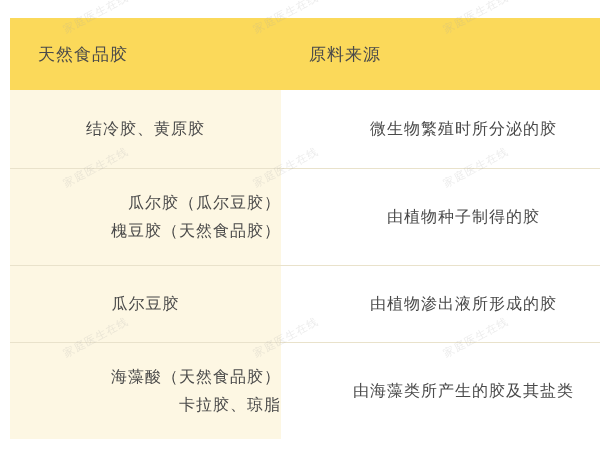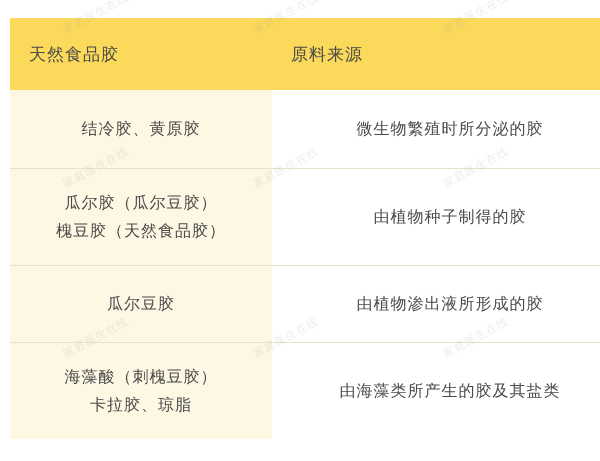--- a/index.html
+++ b/index.html
@@ -29,21 +29,21 @@
     table-layout: fixed;
   }
   .table tr {
     vertical-align: middle;
   }
   .head-cell {
     background: #fbd95a;
     color: #4a4a4a;
     font-size: 17px;
     height: 72px;
-    padding: 0 0 0 19px;
+    padding: 0 0 0 28px;
     text-align: left;
     font-weight: normal;
     letter-spacing: 1px;
     border: none;
   }
   .head-cell.left { width: 243px; }
   .head-cell.right { width: 337px; }
 
   .row-cell {
     font-size: 16px;
@@ -74,21 +74,21 @@
     line-height: 0;
     font-size: 0;
   }
   .divider-row .c-left { background: #fdf7e3; }
   .divider-row .c-right { background: #ffffff; }
   .divider-row .rule {
     height: 1px;
     background: #e9e2cb;
     width: 100%;
   }
-  .line2 { display: block; }
+  .line2 { display: block; text-align: right; }
 
   
   .wm {
     position: absolute;
     color: rgba(170,170,170,0.22);
     font-size: 11px;
     letter-spacing: 1px;
     transform: rotate(-28deg);
     pointer-events: none;
     user-select: none;
@@ -148,21 +148,21 @@
       <td class="c-left">
             <div class="rule"></div>
           </td>
       <td class="c-right">
             <div class="rule"></div>
           </td>
     </tr>
 
     <tr class="r4">
       <td class="row-cell c-left">
-        <span class="line2">海藻酸（刺槐豆胶）</span>
+        <span class="line2">海藻酸（天然食品胶）</span>
         <span class="line2">卡拉胶、琼脂</span>
       </td>
       <td class="row-cell c-right">由海藻类所产生的胶及其盐类</td>
     </tr>
   </tbody>
     </table>
 
   <div class="wm" style="left:60px; top:6px;">家庭医生在线</div>
   <div class="wm" style="left:250px; top:6px;">家庭医生在线</div>
   <div class="wm" style="left:440px; top:6px;">家庭医生在线</div>

